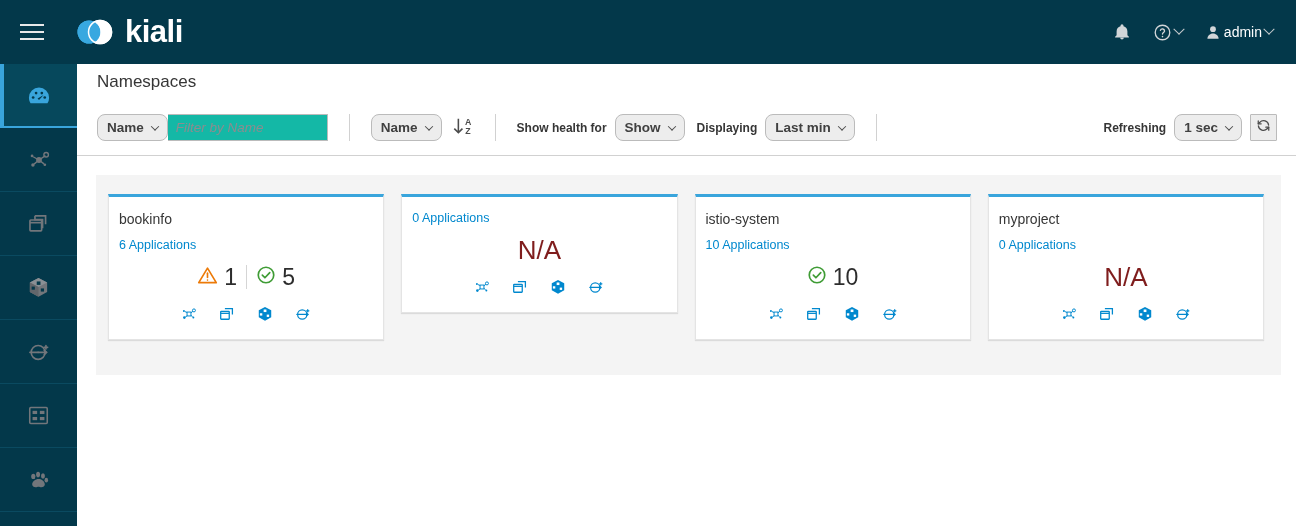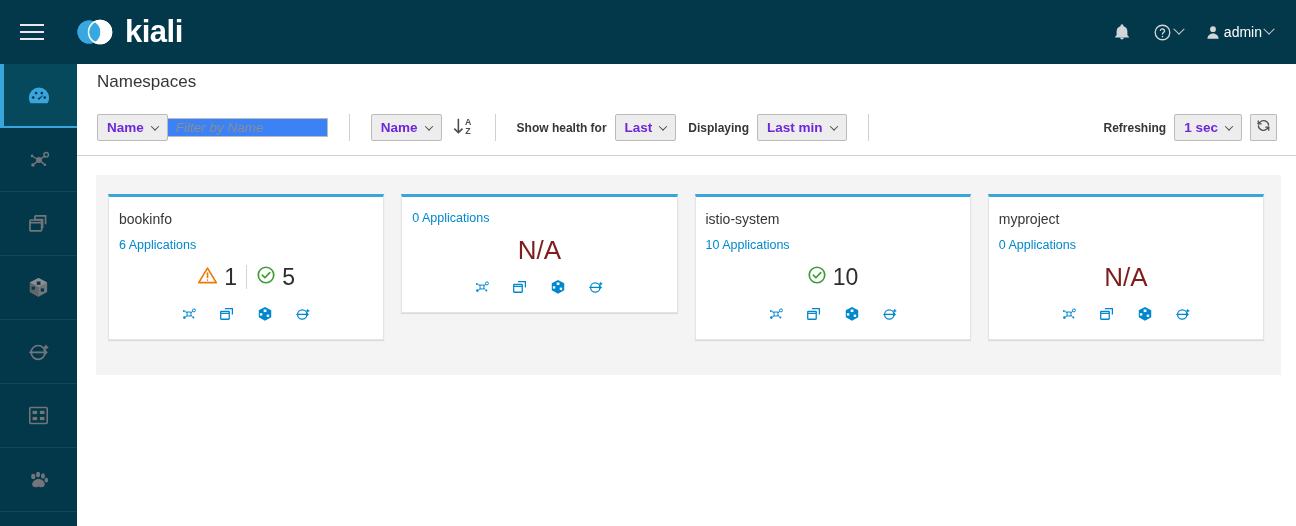--- a/index.html
+++ b/index.html
@@ -87,36 +87,36 @@
     padding: 0 19px 0 20px; border-bottom: 1px solid #d1d1d1;
     margin: 0 0 0 0;
   }
   .toolbar-inner {
     display: flex; align-items: center; width: 100%;
   }
 
   .btn-select {
     height: 27px; display: inline-flex; align-items: center; gap: 8px;
     padding: 0 9px; background: #ededed;
-    border: 1px solid #bbbbbb; border-radius: 2px;
-    font-size: 13.5px; color: #6d28d9; cursor: pointer;
+    border: 1px solid #bbbbbb; border-radius: 8px;
+    font-size: 13.5px; color: #404040; cursor: pointer;
     font-weight: bold; white-space: nowrap;
   }
   .btn-select .caret-d {
     width: 6px; height: 6px;
     border-right: 1.3px solid #4c4c4c; border-bottom: 1.3px solid #4c4c4c;
     transform: rotate(45deg) translate(-1px,-1px);
   }
   .filter-group { display: flex; align-items: center; }
   .filter-input {
-    height: 19px; width: 160px; padding: 0 8px;
+    height: 27px; width: 160px; padding: 0 8px;
     border: 1px solid #bbbbbb; border-left: none; border-radius: 0 1px 1px 0;
     font-size: 13.5px; color: #363636;
     font-family: "Liberation Sans", sans-serif;
-    outline: none; background: #3b82f6;
+    outline: none; background: #14b8a6;
   }
   .filter-input::placeholder { color: #8b8d8f; font-style: italic; }
   .divider-v {
     width: 1px; height: 27px; background: #d1d1d1; margin: 0 21px;
   }
   .sort-icon { margin-left: 10px; cursor: pointer; display: block; }
   .tb-label {
     font-size: 12px; color: #363636; font-weight: bold;
     margin: 0 8px 0 0; white-space: nowrap;
   }
@@ -343,21 +343,21 @@
           <path d="M6.1 4.2h1.7v13.1l3-3 1.2 1.2-5.05 5.05L1.9 15.5l1.2-1.2 3 3z"></path>
           <text x="14.2" y="10.6" font-family="Liberation Sans, sans-serif" font-size="9.6" font-weight="bold" fill="#4c4c4c">A</text>
           <text x="14.4" y="21.2" font-family="Liberation Sans, sans-serif" font-size="9.6" font-weight="bold" fill="#4c4c4c">Z</text>
         </svg>
       </span>
 
       <div class="divider-v"></div>
 
       <span class="tb-label lead">Show health for</span>
       <div class="btn-select">
-        <span>Last</span>
+        <span>Show</span>
         <span class="caret-d"></span>
       </div>
 
       <span class="tb-label" style="margin-left:12px">Displaying</span>
       <div class="btn-select">
         <span>Last min</span>
         <span class="caret-d"></span>
       </div>
 
       <div class="divider-v"></div>

